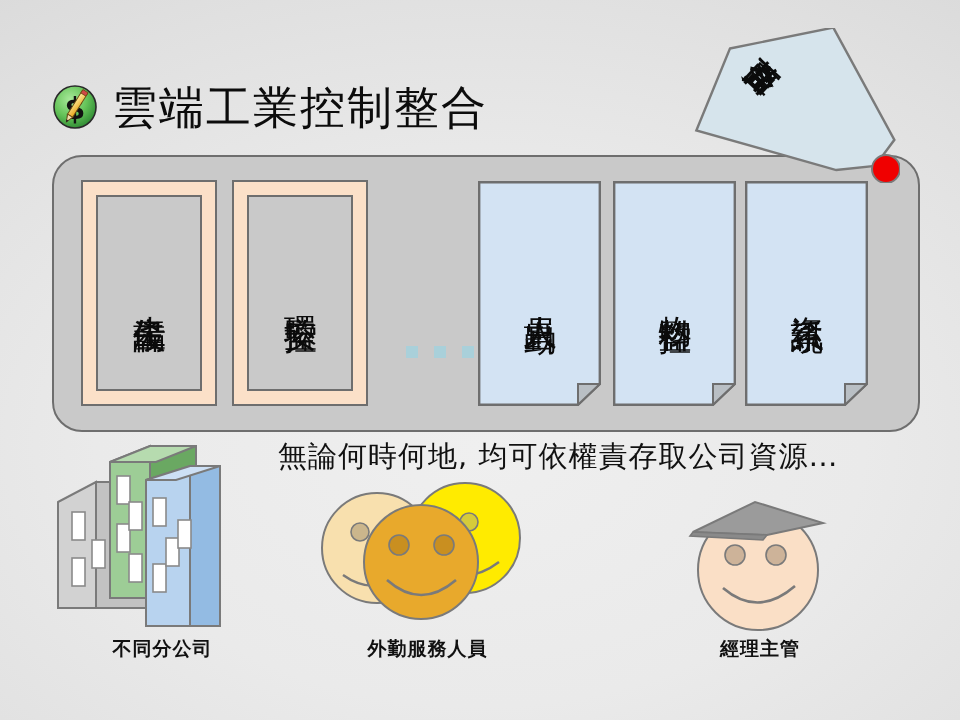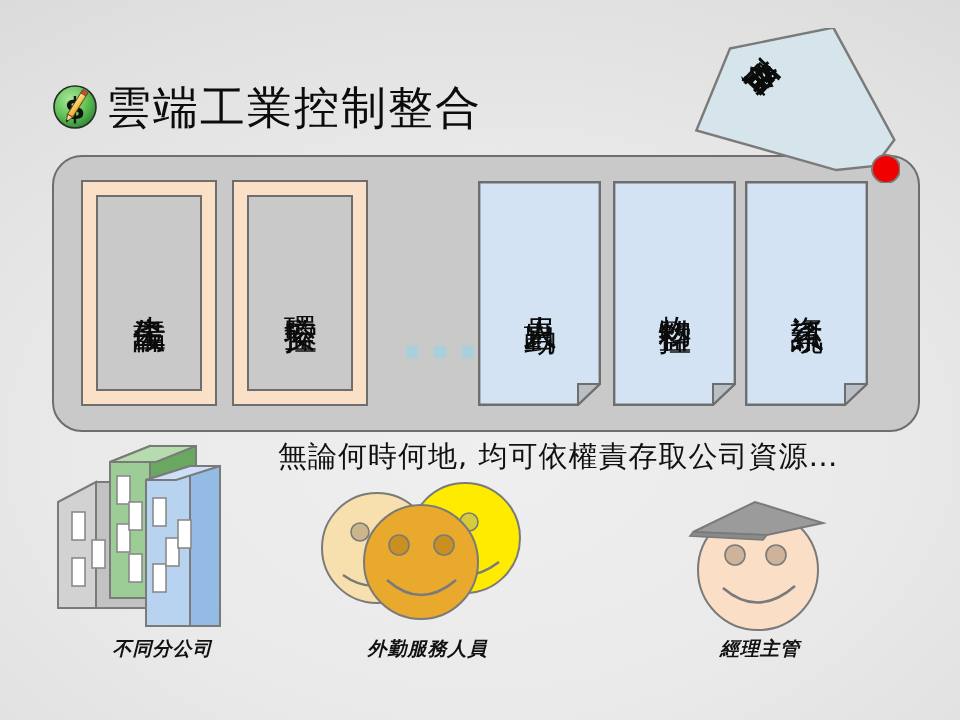--- a/index.html
+++ b/index.html
@@ -21,21 +21,21 @@
   }
 
   
   #title-row {
     position: absolute;
     left: 52px;
     top: 76px;
     height: 62px;
     display: flex;
     align-items: center;
-    gap: 8px;
+    gap: 14px;
   }
   #money-icon {
     width: 46px;
     height: 46px;
     flex: 0 0 auto;
     position: relative;
   }
   #title-text {
     font-family: "DejaVu Sans", "Liberation Sans", sans-serif;
     font-size: 45px;
@@ -159,21 +159,20 @@
     font-size: 29px;
     color: #111;
     letter-spacing: 1px;
     white-space: nowrap;
     margin-left: 16px;
   }
 
   
   .figure {
     position: absolute;
-    font-style: italic;
   }
   .fig-caption {
     position: absolute;
     width: 100%;
     text-align: center;
     font-family: "DejaVu Sans", "Liberation Sans", sans-serif;
     font-size: 19px;
     font-weight: bold;
     color: #111;
     letter-spacing: 1px;

